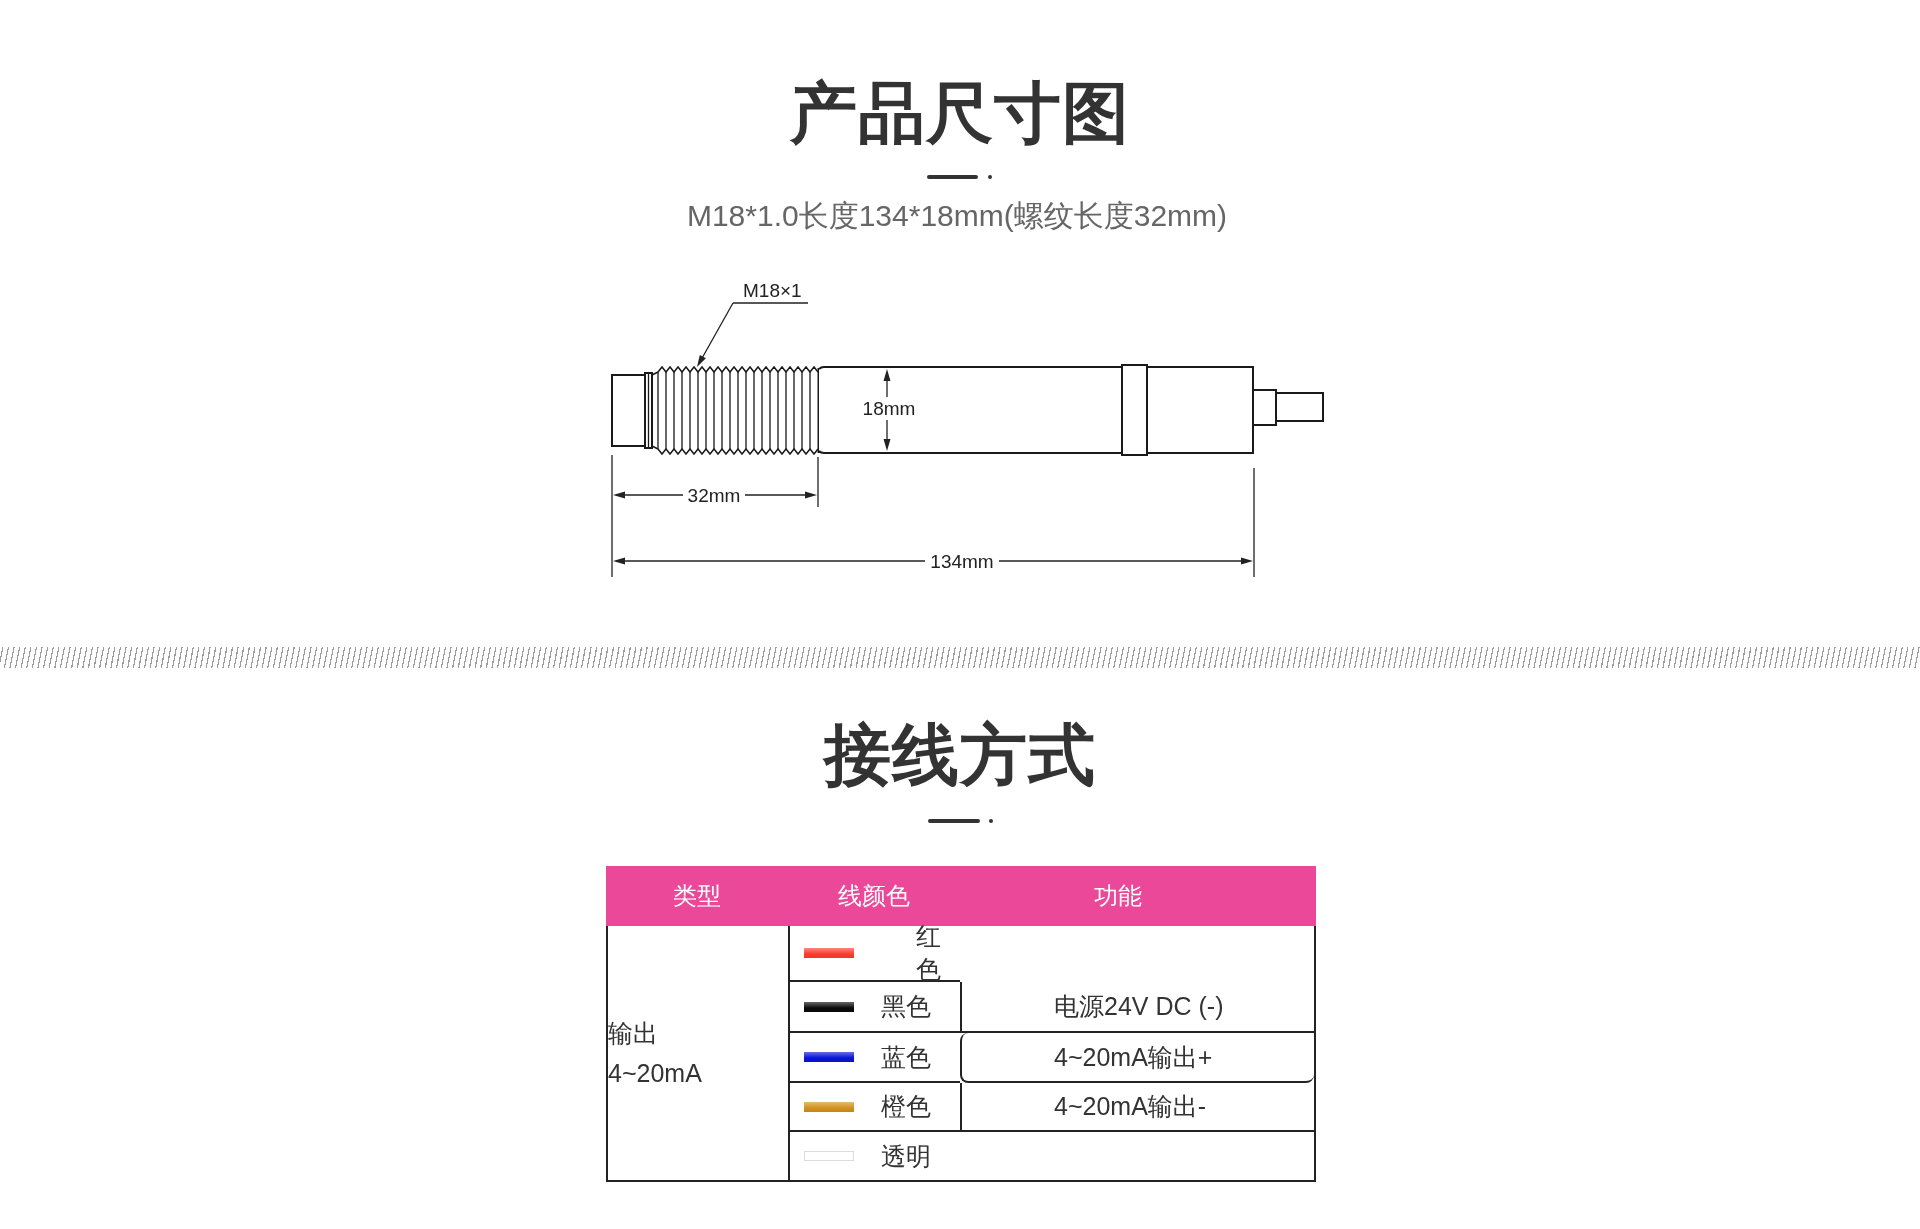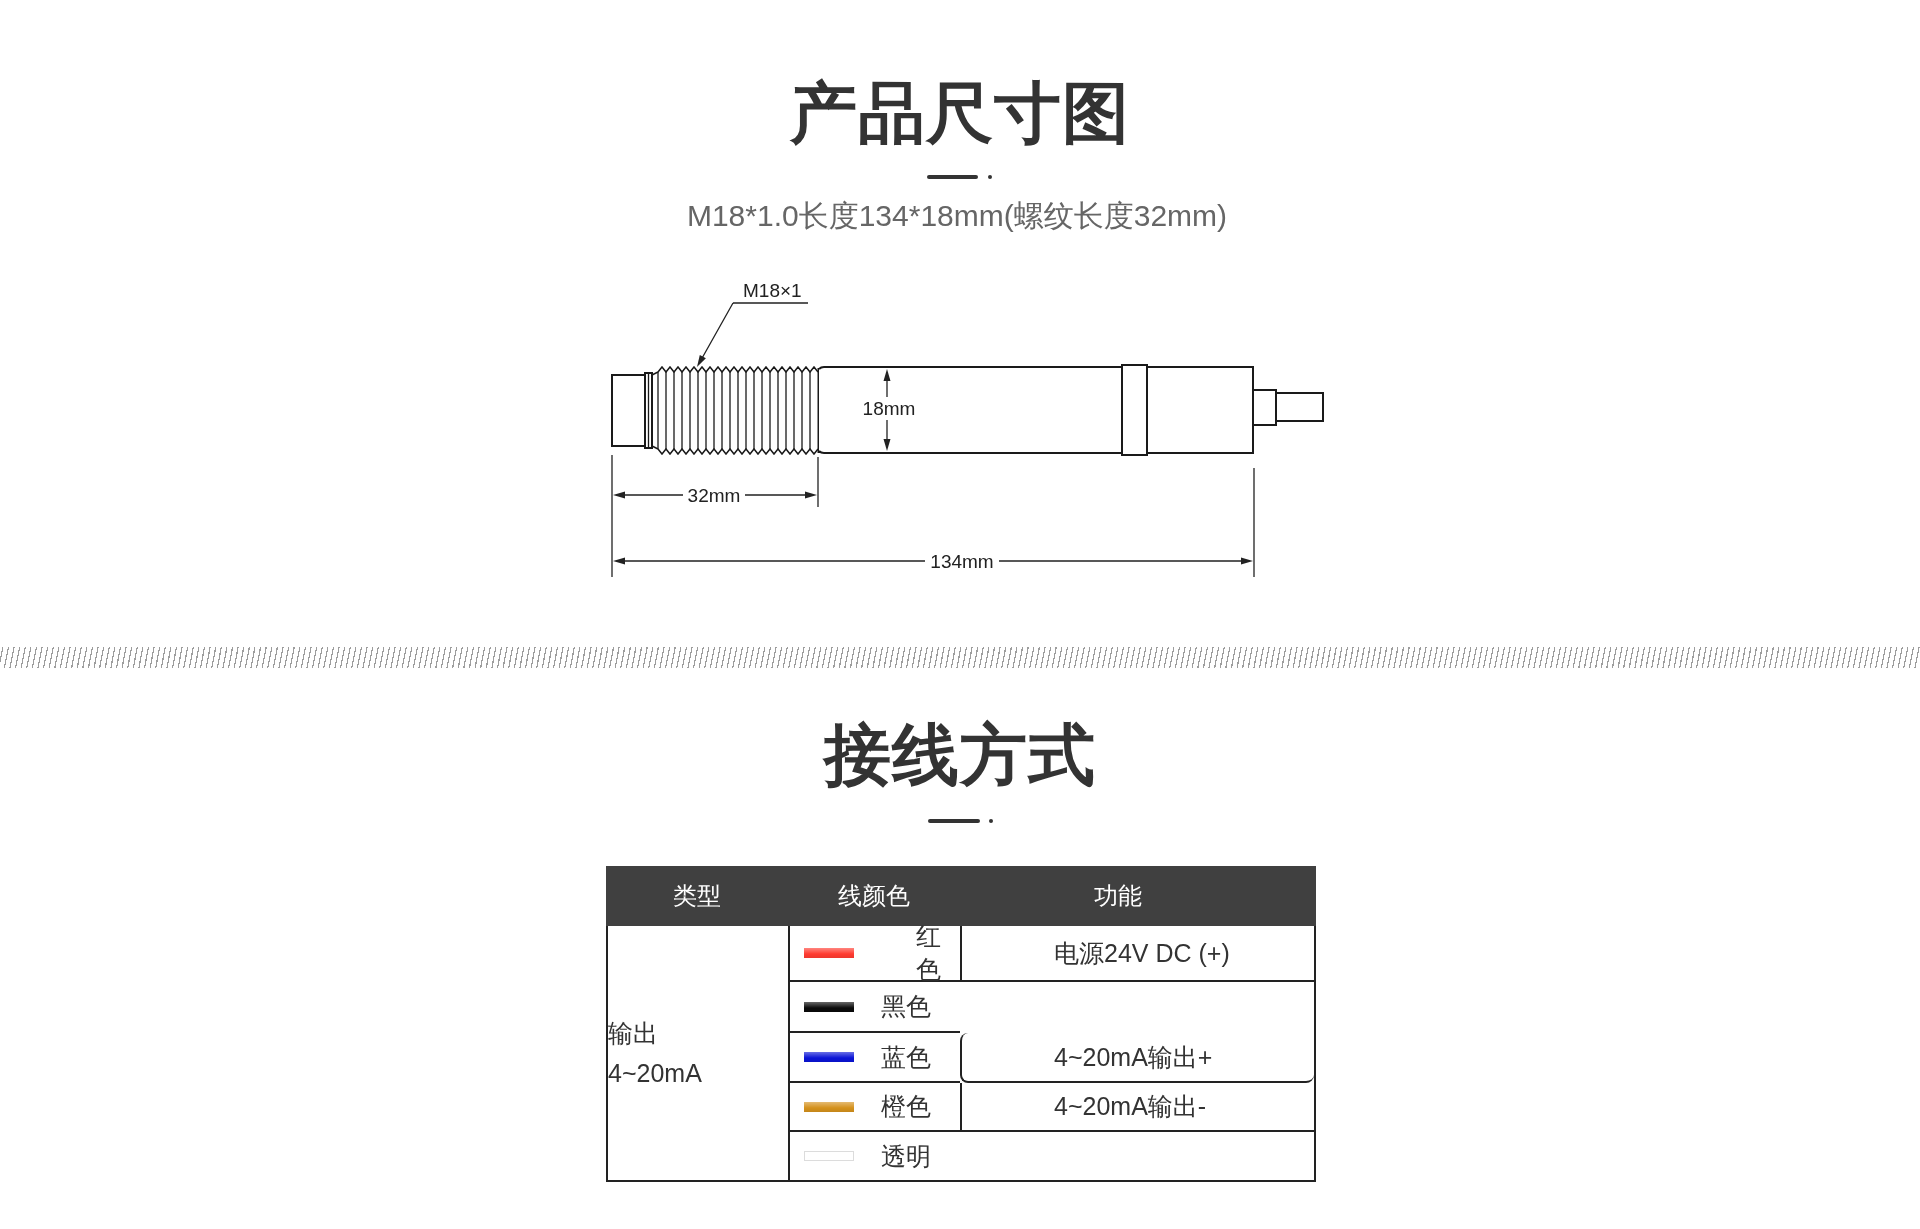--- a/index.html
+++ b/index.html
@@ -131,43 +131,43 @@
   <text x="714" y="502" text-anchor="middle">32mm</text>
   <text x="962" y="568" text-anchor="middle">134mm</text>
 </svg>
 
 <div class="abs stripe-band"></div>
 
 <div class="abs section-title" style="top:721px;">接线方式</div>
 <div class="abs divider-bar" style="left:928px; top:819px; width:52px;"></div>
 <div class="abs divider-dot" style="left:989px; top:819px;"></div>
 
-<div class="abs t-head" style="background-color: #404040;">
+<div class="abs t-head" style="background-color: #ec4899;">
   <div class="hc" style="width:182px;">类型</div>
   <div class="hc" style="width:172px;">线颜色</div>
   <div class="hc" style="width:316px; padding-right:40px;">功能</div>
 </div>
 
 <div class="abs t-body">
   <div class="type-cell">
     <span>输出</span>
     <span>4~20mA</span>
   </div>
 
   <div class="color-cell" style="grid-row:1;gap:35px;">
     <span class="swatch" style="background-color: rgb(255, 59, 48);"></span>
     <span>红色</span>
   </div>
-  <div class="func-cell" style="grid-row:1;">
-    <span>电源24V DC (+)</span>
-  </div>
 
   <div class="color-cell" style="grid-row:2;">
     <span class="swatch" style="background-color: rgb(10, 10, 10);"></span>
     <span>黑色</span>
+  </div>
+  <div class="func-cell" style="grid-row:2;">
+    <span>电源24V DC (-)</span>
   </div>
 
   <div class="color-cell" style="grid-row:3;">
     <span class="swatch" style="background-color: rgb(10, 20, 214);"></span>
     <span>蓝色</span>
   </div>
   <div class="func-cell" style="grid-row:3;border-radius:8px;">
     <span>4~20mA输出+</span>
   </div>
 

